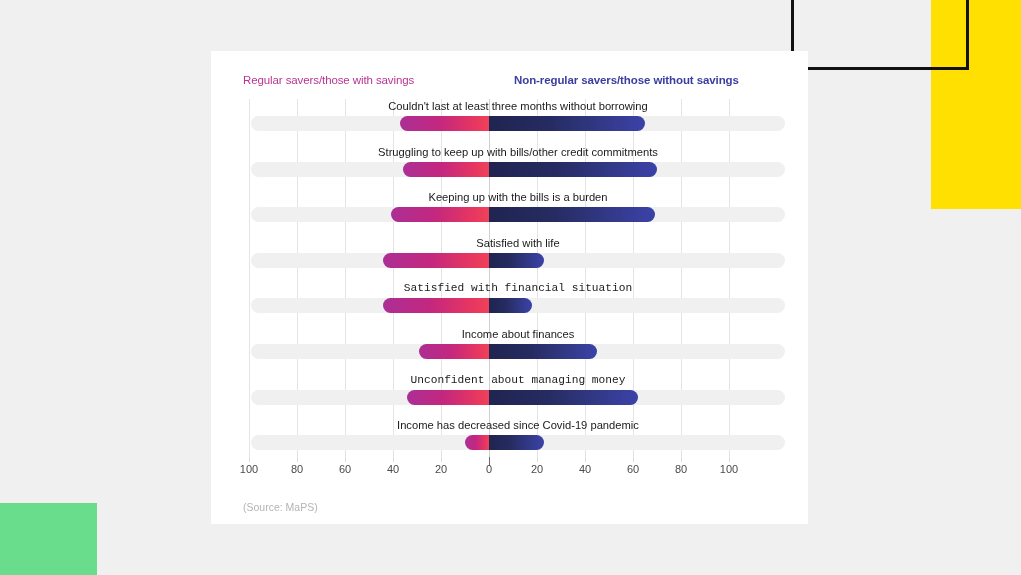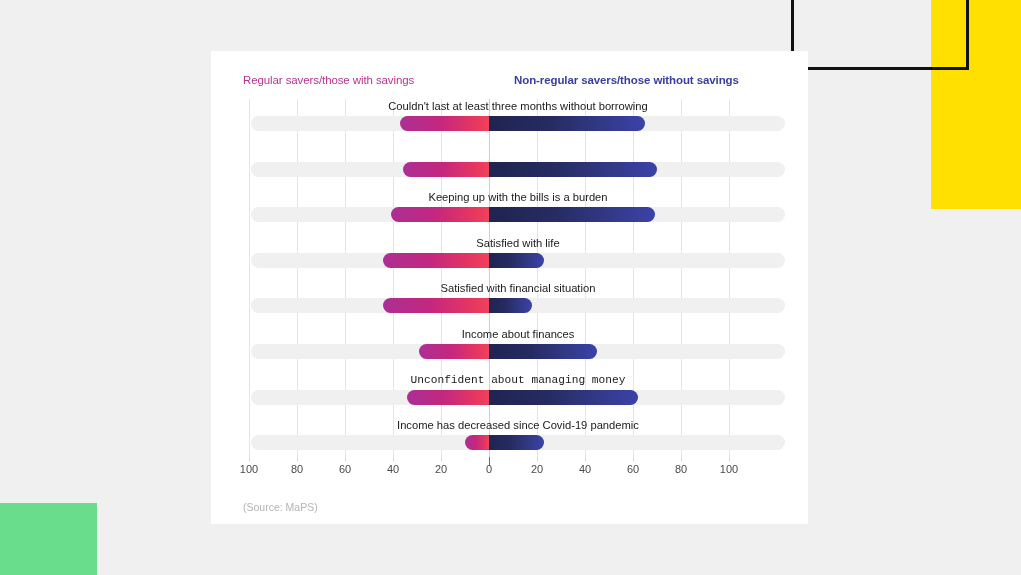--- a/index.html
+++ b/index.html
@@ -137,20 +137,21 @@
     <div id="rows-container">
         <div class="row" style="top: 0px;">
           <div class="row-label">Couldn't last at least three months without borrowing</div>
           <div class="track"></div>
           <div class="bar" style="left: 149.2px; width: 244.8px;">
             <div class="bar-left" style="left: 0px; width: 88.8px;"></div>
             <div class="bar-right" style="left: 88.8px; width: 156px;"></div>
           </div>
         </div>
         <div class="row" style="top: 45.6px;">
+          <div class="row-label">Struggling to keep up with bills/other credit commitments</div>
           <div class="track"></div>
           <div class="bar" style="left: 151.6px; width: 254.4px;">
             <div class="bar-left" style="left: 0px; width: 86.4px;"></div>
             <div class="bar-right" style="left: 86.4px; width: 168px;"></div>
           </div>
         </div>
         <div class="row" style="top: 91.2px;">
           <div class="row-label">Keeping up with the bills is a burden</div>
           <div class="track"></div>
           <div class="bar" style="left: 139.6px; width: 264px;">
@@ -159,21 +160,21 @@
           </div>
         </div>
         <div class="row" style="top: 136.8px;">
           <div class="row-label">Satisfied with life</div>
           <div class="track"></div>
           <div class="bar" style="left: 132.4px; width: 160.8px;">
             <div class="bar-left" style="left: 0px; width: 105.6px;"></div>
             <div class="bar-right" style="left: 105.6px; width: 55.2px;"></div>
           </div>
         </div>
-        <div class="row" style="top: 182.4px;">
+        <div class="row" style="top: 182.4px; font-family: Liberation Mono, monospace;">
           <div class="row-label">Satisfied with financial situation</div>
           <div class="track"></div>
           <div class="bar" style="left: 132.4px; width: 148.8px;">
             <div class="bar-left" style="left: 0px; width: 105.6px;"></div>
             <div class="bar-right" style="left: 105.6px; width: 43.2px;"></div>
           </div>
         </div>
         <div class="row" style="top: 228px;">
           <div class="row-label">Income about finances</div>
           <div class="track"></div>

